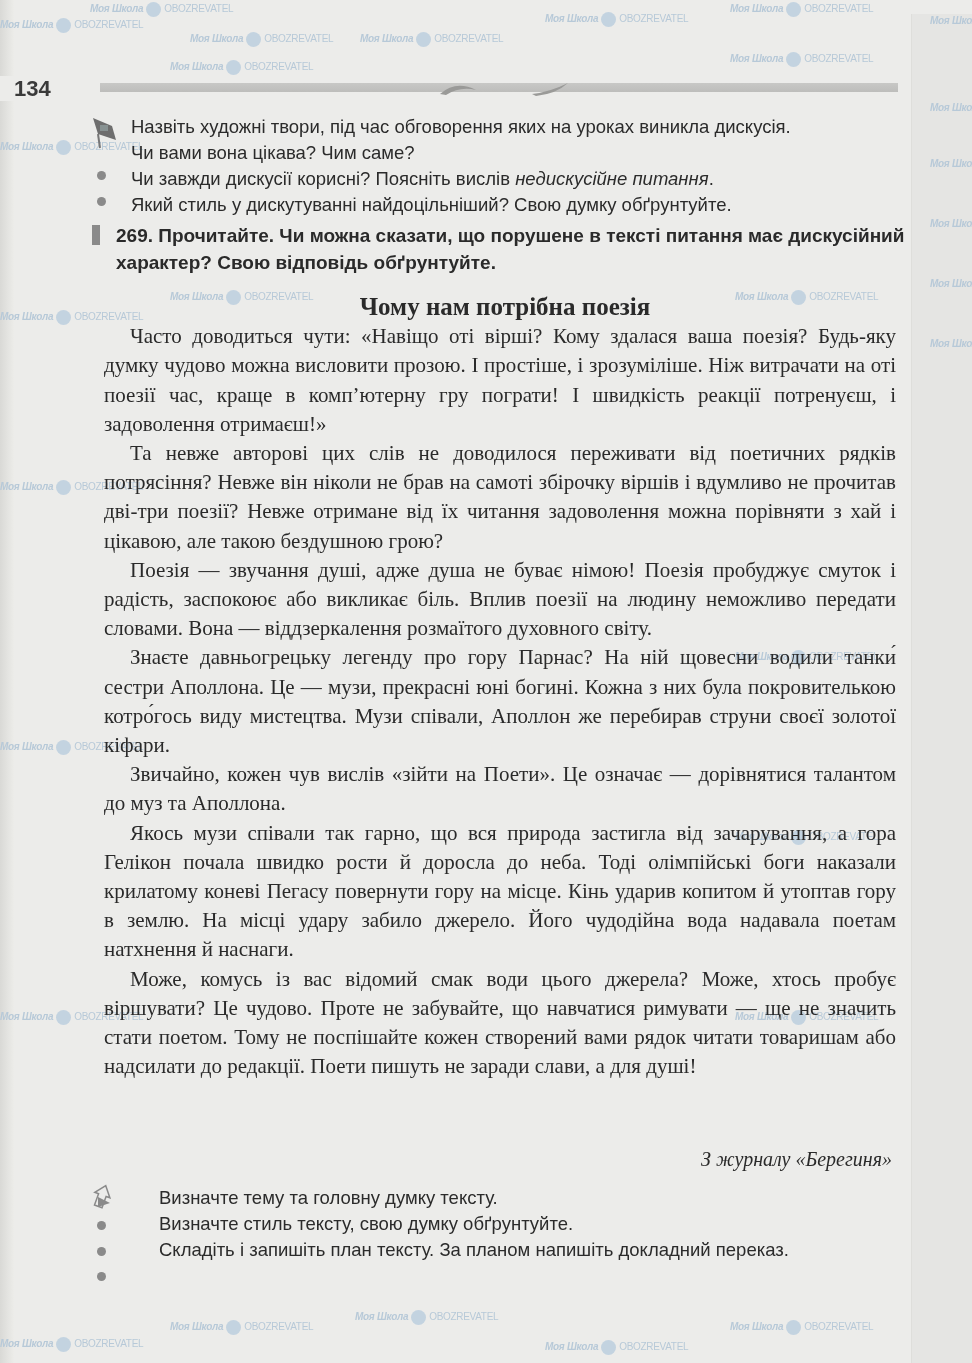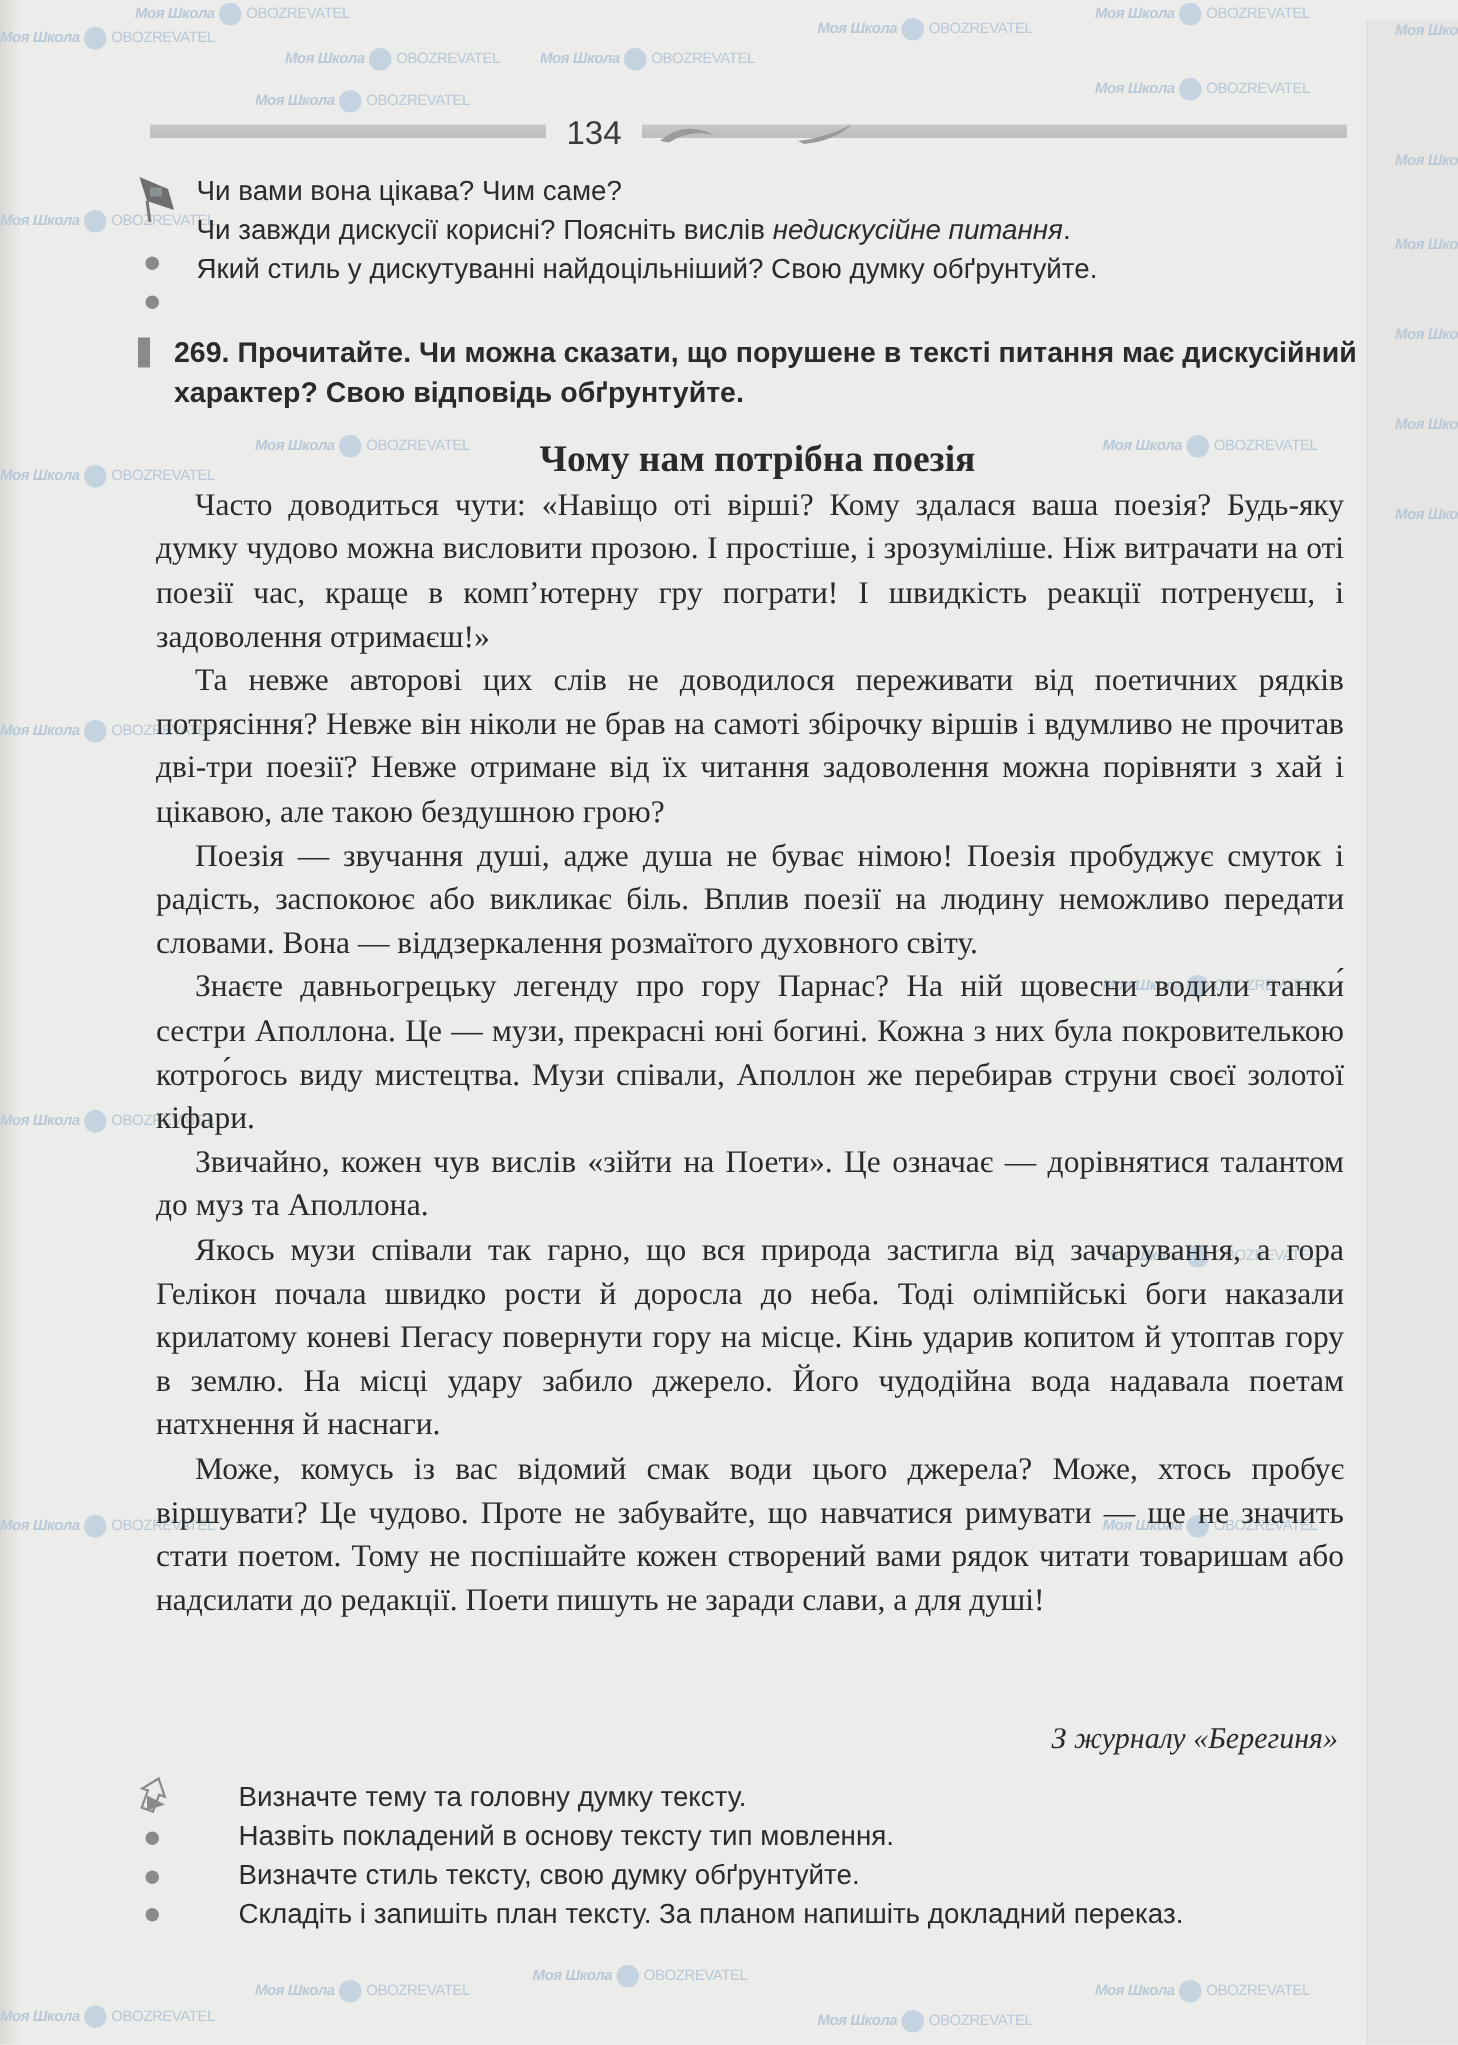--- a/index.html
+++ b/index.html
@@ -27,22 +27,22 @@
       display: inline-block; width: 15px; height: 15px; border-radius: 50%;
       background: #c3d3e0; vertical-align: middle; margin: 0 3px;
     }
     .watermark .wm-brand { font-style: normal; font-weight: normal; font-size: 10px; }
 
     .header-bar {
       position: absolute; left: 100px; top: 83px; width: 798px; height: 9px;
       background: linear-gradient(to bottom, #c8c8c6, #bdbdbb);
     }
     .page-number {
-      position: absolute; left: 0; width: 792px; top: 76px; text-align: center;
-      font-family: "Liberation Sans", sans-serif; font-weight: normal;
+      position: absolute; left: 0; width: 792px; top: 76px; text-align: left;
+      font-family: "Liberation Sans", sans-serif; font-weight: bold;
       font-size: 22px; color: #3a3a3a;
     }
     .page-number span { background: #ececea; padding: 0 14px; position: relative; }
     .swoosh-left, .swoosh-right {
       position: absolute; top: 82px; height: 14px; width: 40px;
     }
     .swoosh-left { left: 438px; }
     .swoosh-right { left: 530px; }
 
     .sans-block { position: absolute; left: 131px; font-size: 18.5px; line-height: 26px; color: #2b2b2b; }
@@ -125,20 +125,21 @@
 
 <svg style="position:absolute;left:90px;top:116px;width:28px;height:34px;" viewBox="0 0 28 34">
   <path d="M3 2 L22 10 L26 24 L8 18 Z" fill="#6e6e6e"></path>
   <path d="M8 18 L10 32" stroke="#777" stroke-width="2"></path>
   <rect x="10" y="9" width="8" height="6" fill="#9aa" opacity="0.6"></rect>
 </svg>
 <div class="bullet-dot" style="left:97px;top:171px;"></div>
 <div class="bullet-dot" style="left:97px;top:197px;"></div>
 
 <div class="sans-block" style="top:114px;">
+  <div class="q-line">Назвіть художні твори, під час обговорення яких на уроках виникла дискусія.</div>
   <div class="q-line">Чи вами вона цікава? Чим саме?</div>
   <div class="q-line"><span>Чи завжди дискусії корисні? Поясніть вислів </span><em>недискусійне питання</em><span>.</span></div>
   <div class="q-line">Який стиль у дискутуванні найдоцільніший? Свою думку обґрунтуйте.</div>
 </div>
 
 <div class="exercise-marker"></div>
 <div class="exercise">
   <span>269.</span><span> Прочитайте. Чи можна сказати, що порушене в тексті питання має дискусійний характер? Свою відповідь обґрунтуйте.</span>
 </div>
 
@@ -157,16 +158,15 @@
 <svg style="position:absolute;left:92px;top:1183px;width:22px;height:26px;" viewBox="0 0 22 26">
   <path d="M10 2 L18 12 L14 12 L14 24 L6 24 L6 12 L2 12 Z" fill="none" stroke="#8a8a8a" stroke-width="1.5" transform="rotate(20 10 13)"></path>
   <path d="M6 14 L18 20 L6 24 Z" fill="#8a8a8a"></path>
 </svg>
 <div class="bullet-dot" style="left:97px;top:1221px;"></div>
 <div class="bullet-dot" style="left:97px;top:1247px;"></div>
 <div class="bullet-dot" style="left:97px;top:1272px;"></div>
 
 <div class="tasks">
   <div class="q-line">Визначте тему та головну думку тексту.</div>
-  <div class="q-line">Назвіть покладений в основу тексту тип мовлення.</div>
   <div class="q-line">Визначте стиль тексту, свою думку обґрунтуйте.</div>
   <div class="q-line">Складіть і запишіть план тексту. За планом напишіть докладний переказ.</div>
 </div>
 
 </body></html>

